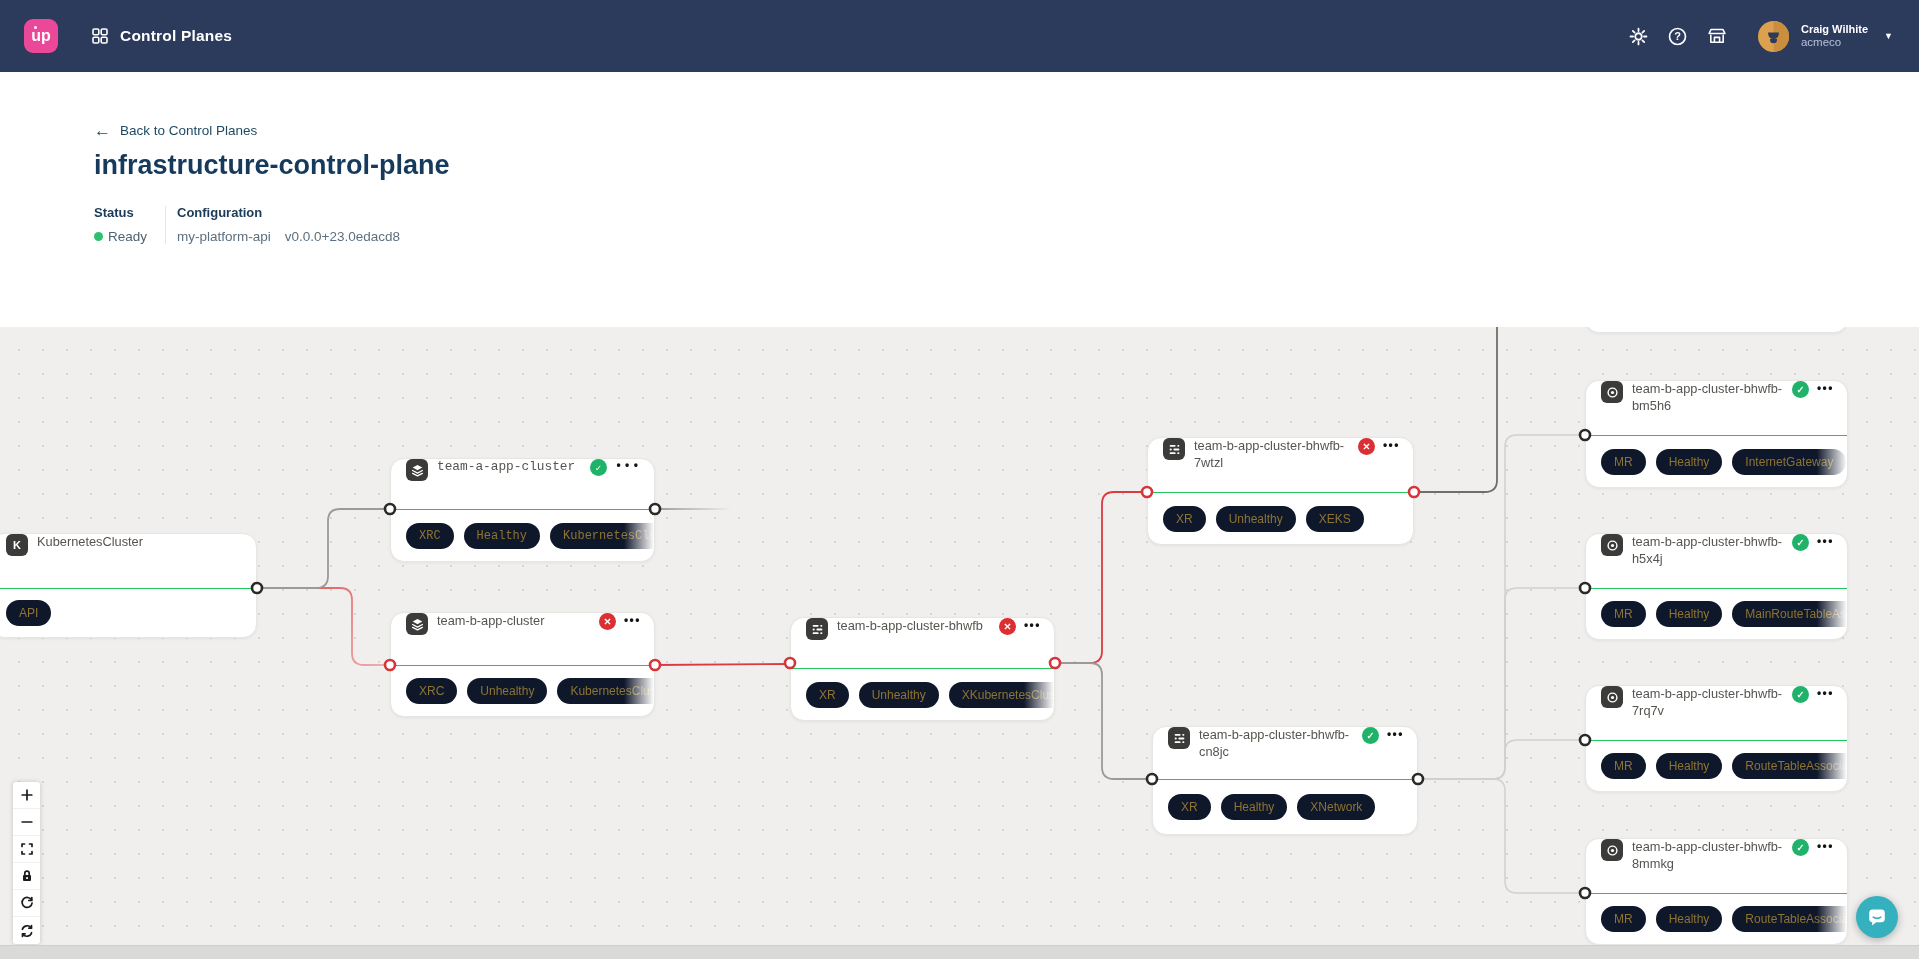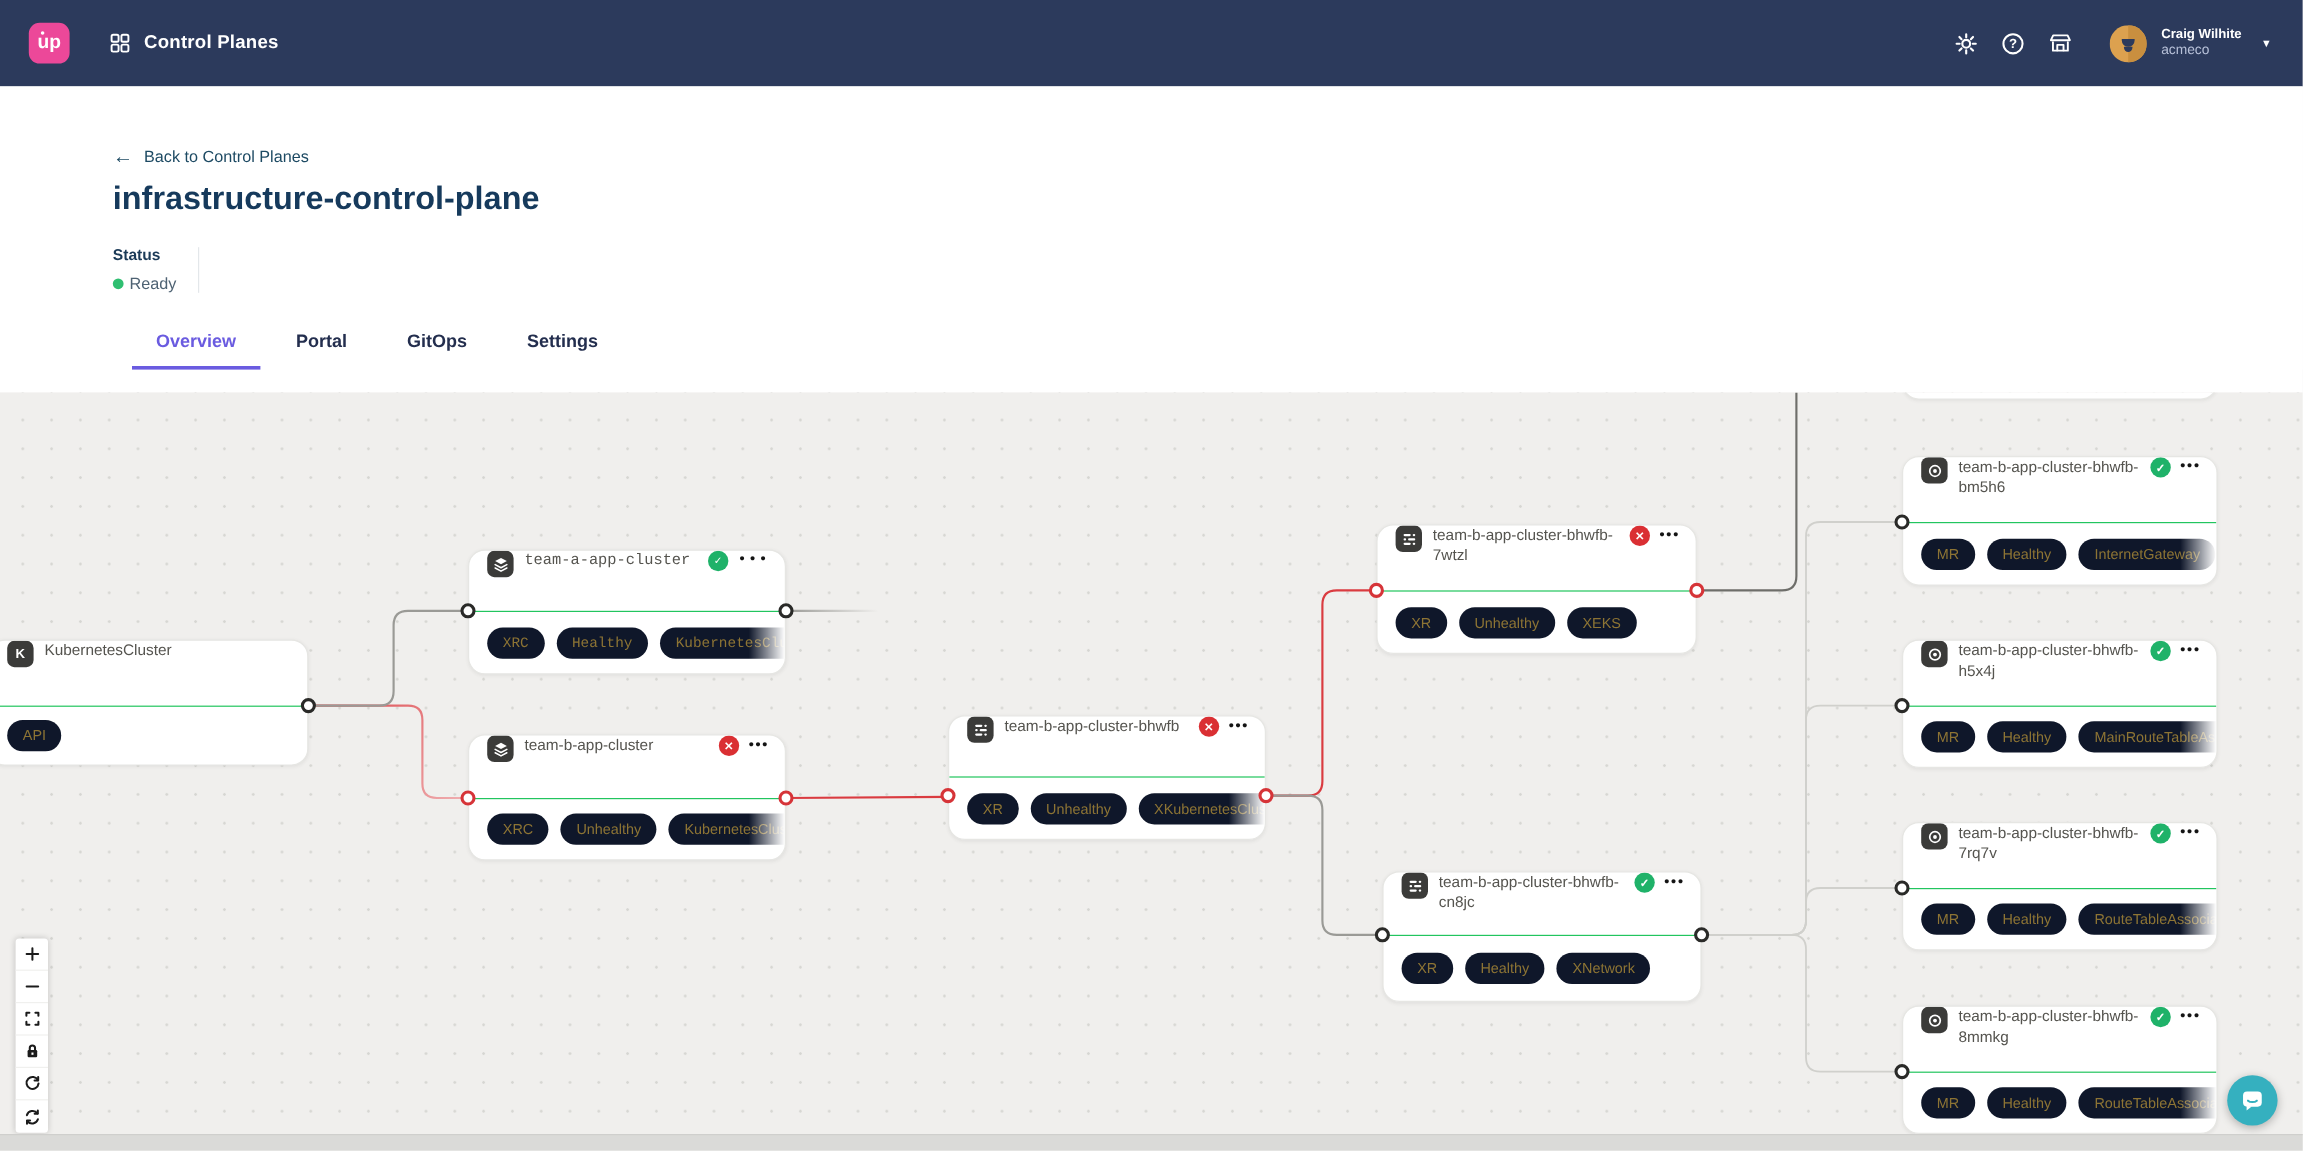--- a/index.html
+++ b/index.html
@@ -147,27 +147,28 @@
   <h1>infrastructure-control-plane</h1>
   <div class="meta">
     <div class="status-col">
       <div class="meta-label">Status</div>
       <div class="status-line">
         <span class="dot"></span>
         <span>Ready</span>
       </div>
     </div>
     <div class="meta-divider"></div>
+    <div>
+      <div class="meta-label">Configuration</div>
+      <div class="config-line">
+        <span>my-platform-api</span>
+        <span>v0.0.0+23.0edacd8</span>
+      </div>
+    </div>
   </div>
-  <div class="tabs" id="tabs">
-      <div class="tab active">Overview</div>
-      <div class="tab">Portal</div>
-      <div class="tab">GitOps</div>
-      <div class="tab">Settings</div>
-    </div>
 </header>
 
 <div class="canvas" id="canvas">
   <div class="controls" id="controls">
       <div class="ctrl">
         <svg width="16" height="16" viewBox="0 0 16 16" fill="none" stroke="#1b1b1b" stroke-width="1.7" stroke-linecap="round" stroke-linejoin="round">
           <path d="M8 3.2v9.6M3.2 8h9.6"></path>
         </svg>
       </div>
       <div class="ctrl">
@@ -251,21 +252,21 @@
         <span class="node-label">team-b-app-cluster</span>
         <span class="status err">✕</span>
         <span class="menu">•••</span>
       </div>
       <div class="badges">
         <span class="badge">XRC</span>
         <span class="badge">Unhealthy</span>
         <span class="badge">KubernetesCluster</span>
       </div>
     </div>
-    <div class="node" style="left: 790px; top: 269px; width: 265px; height: 104px;">
+    <div class="node" style="left: 790px; top: 290px; width: 265px; height: 104px;">
       <div class="node-title-row" style="height: 51px;">
         <span class="node-icon">
           <svg width="15" height="15" viewBox="0 0 16 16" fill="#fff">
             <rect x="2.8" y="3.1" width="6.4" height="2" rx="1"></rect>
             <rect x="10.9" y="3.1" width="2.3" height="2" rx="1"></rect>
             <rect x="2.8" y="7" width="2.3" height="2" rx="1"></rect>
             <rect x="6.8" y="7" width="6.4" height="2" rx="1"></rect>
             <rect x="2.8" y="10.9" width="6.4" height="2" rx="1"></rect>
             <rect x="10.9" y="10.9" width="2.3" height="2" rx="1"></rect>
           </svg>

